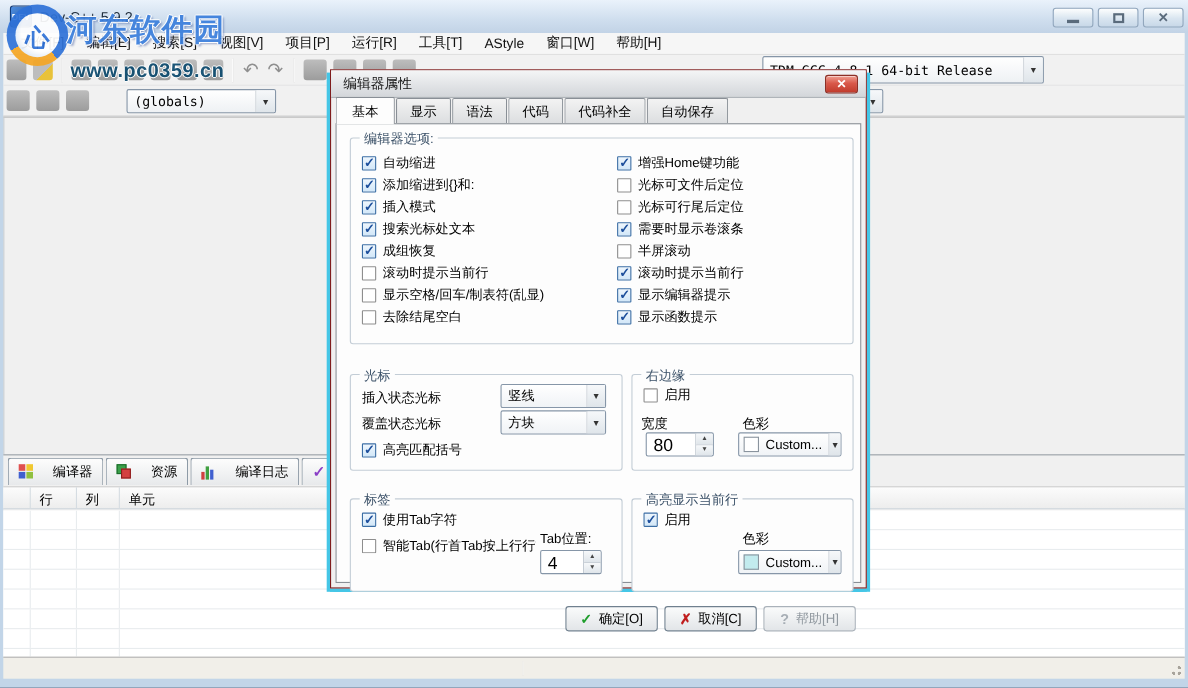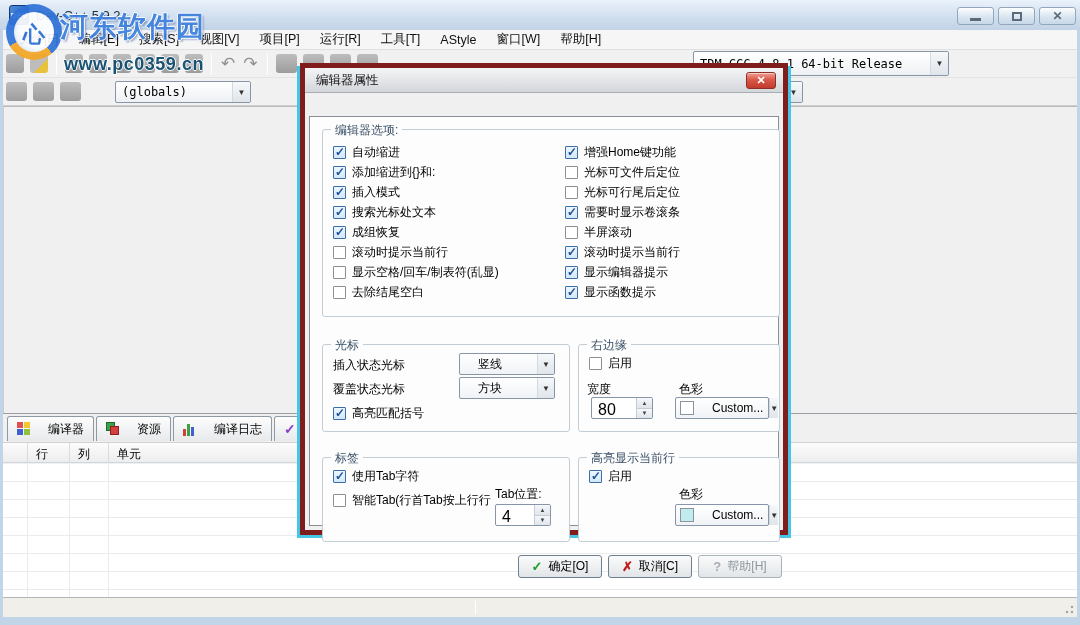--- a/index.html
+++ b/index.html
@@ -86,21 +86,21 @@
     background:conic-gradient(from 140deg,#f5a623 0 100deg,#2f72d8 100deg 360deg); }
   .wm-logo::after { content:""; position:absolute; left:8px; top:8px; width:40px; height:40px; border-radius:50%;
     background:radial-gradient(circle at 60% 40%,#ffffff 55%,#bcd4f2); }
   .wm-logo::before { content:"心"; position:absolute; z-index:2; left:17px; top:16px; color:#2f72d8; font-size:22px; font-weight:bold; }
   .wm-name { position:absolute; left:56px; top:6px; font-size:28px; font-weight:bold; color:#3a7edc; letter-spacing:1px;
     text-shadow:-1px 0 #fff,1px 0 #fff,0 -1px #fff,0 1px #fff,2px 2px 2px rgba(30,60,140,.45); white-space:nowrap; }
   .wm-url { position:absolute; left:60px; top:52px; font-size:18px; font-weight:bold; color:#0c4a6e; letter-spacing:.5px;
     text-shadow:-1px 0 #fff,1px 0 #fff,0 -1px #fff,0 1px #fff; white-space:nowrap; }
   
   .dialog { position:absolute; left:300px; top:63px; width:488px; height:472px; z-index:30;
-    background:#f0f0f0; border:5px solid #7f1d1d;
+    background:#f0f0f0; border:1px solid #7f1d1d;
     box-shadow:0 3px 0 #45c6e6, 3px 3px 0 #45c6e6, -3px 3px 0 #45c6e6; }
   .dtitle { position:absolute; left:0; top:0; right:0; height:25px;
     background:linear-gradient(#f4f5f6,#d3d6da); border-bottom:1px solid #a8adb3;
     display:flex; align-items:center; padding-left:11px; font-size:12.5px; color:#111; }
   .dclose { position:absolute; right:7px; top:4px; width:30px; height:17px; border:1px solid #8c2f26; border-radius:3px;
     background:linear-gradient(#f0a093,#d9594a 45%,#c03b2c); color:#fff; font-size:11px; font-weight:bold;
     display:flex; align-items:center; justify-content:center; box-shadow:inset 0 1px 0 rgba(255,255,255,.5); }
   .dtabs { position:absolute; left:4px; top:27px; right:4px; height:21px; display:flex; align-items:flex-end; }
   .dtab { padding:3px 12px 2px; border:1px solid #898f96; border-bottom:none; border-radius:2px 2px 0 0;
     background:linear-gradient(#f3f3f3,#dcdee0); margin-right:1px; font-size:12px; }
@@ -108,21 +108,21 @@
   .dpane { position:absolute; left:4px; top:48px; right:4px; bottom:4px; background:#fdfdfd; border:1px solid #898f96; }
   .grp { position:absolute; border:1px solid #c3cdd6; border-radius:3px; background:#fdfdfd; }
   .grp-legend { position:absolute; top:-8px; left:8px; background:#fdfdfd; padding:0 4px; font-size:12px; color:#3b5168; }
   .cbrow { display:flex; align-items:center; gap:6px; height:13px; }
   .cb { width:13px; height:13px; flex:0 0 13px; border:1px solid #8e8e8e; background:#fff; position:relative; border-radius:1px; }
   .cb.on { border-color:#3b6ea5; background:linear-gradient(#eef6fd,#d2e7f8); }
   .cb.on::after { content:"✓"; position:absolute; left:1px; top:-2px; font-size:12px; font-weight:bold; color:#1d4f9c; }
   .cblabel { white-space:nowrap; }
   .fcombo { position:absolute; display:flex; align-items:center; height:22px; border:1px solid #8696a8; border-radius:2px;
     background:linear-gradient(#fff,#f0f3f6); font-size:12px; }
-  .fcombo .cval { padding:0 6px; font-family:"Liberation Sans", sans-serif;margin-left:12px; }
+  .fcombo .cval { padding:0 6px; font-family:"Liberation Sans", sans-serif; }
   .fcombo .carr { margin-left:auto; width:17px; align-self:stretch; display:flex; align-items:center; justify-content:center;
     font-size:8px; color:#333; border-left:1px solid #d4d9de; background:linear-gradient(#f6f8fa,#dfe5ea); }
   .swatch { width:14px; height:14px; border:1px solid #8a949e; margin-left:4px; flex:0 0 14px; }
   .spin { position:absolute; display:flex; height:22px; border:1px solid #8696a8; border-radius:2px; background:#fff; overflow:hidden; }
   .spin .sval { flex:1; padding:3px 0 0 6px; font-size:16px; }
   .spin .sbtns { width:16px; display:flex; flex-direction:column; border-left:1px solid #c5ccd4; }
   .spin .sbtns span { flex:1; display:flex; align-items:center; justify-content:center; font-size:6px; color:#444;
     background:linear-gradient(#f6f8fa,#dfe5ea); }
   .spin .sbtns span:first-child { border-bottom:1px solid #c5ccd4; }
   .flabel { position:absolute; font-size:12px; white-space:nowrap; }
@@ -308,20 +308,28 @@
 </div>
 
 <div class="dialog">
   <div class="dtitle">
     <span>编辑器属性</span>
   </div>
   <div class="dclose">
       <span>✕</span>
     </div>
 
+  <div class="dtabs">
+    <span class="dtab active">基本</span>
+    <span class="dtab">显示</span>
+    <span class="dtab">语法</span>
+    <span class="dtab">代码</span>
+    <span class="dtab">代码补全</span>
+    <span class="dtab">自动保存</span>
+  </div>
 
   <div class="dpane">
 
     <div class="grp" style="left:12px; top:12px; width:458px; height:188px;">
       <span class="grp-legend">编辑器选项:</span>
       <div style="position:absolute; left:10px; top:16px; display:flex; flex-direction:column; gap:7px;">
         <label class="cbrow">
             <span class="cb on"></span>
             <span class="cblabel">自动缩进</span>
           </label>

